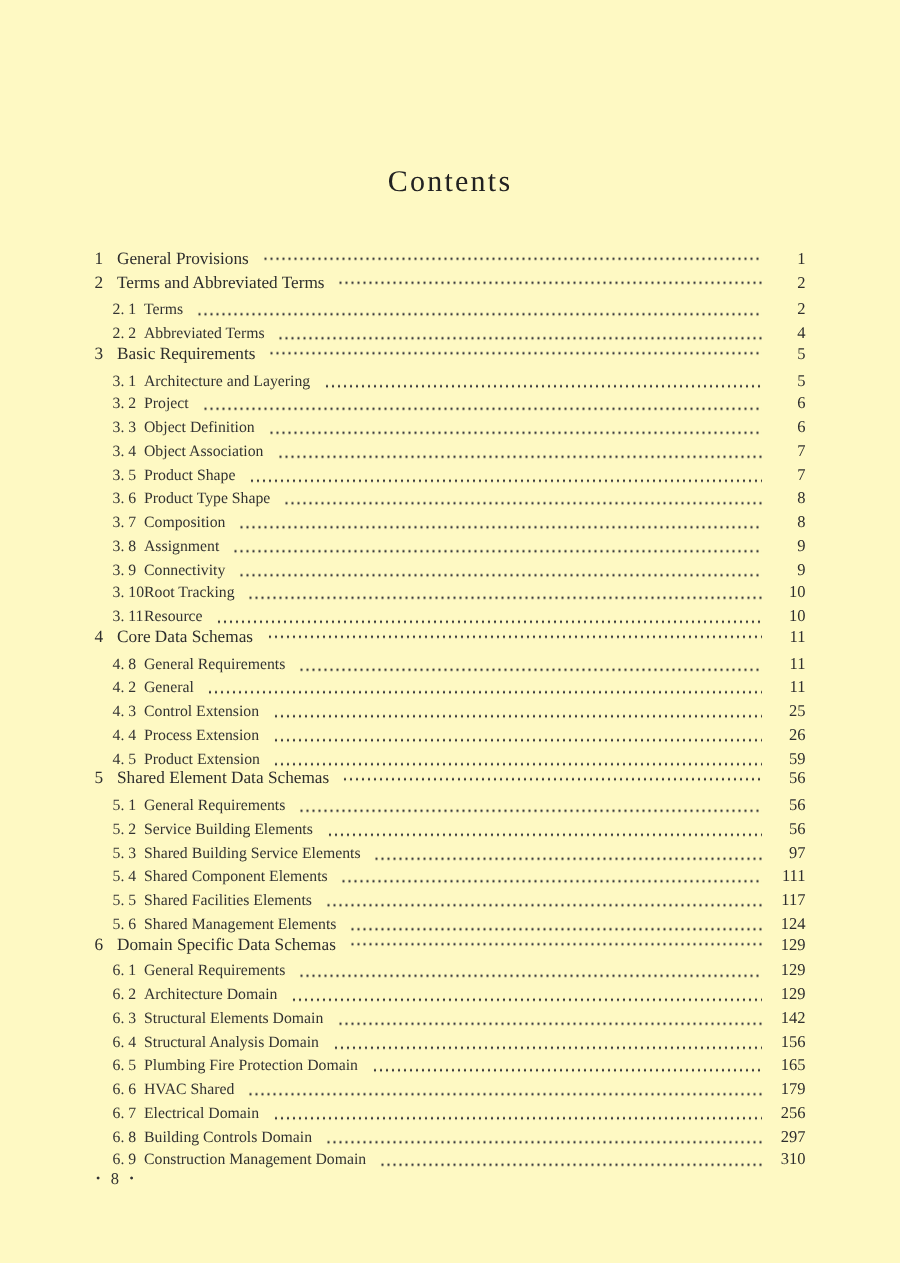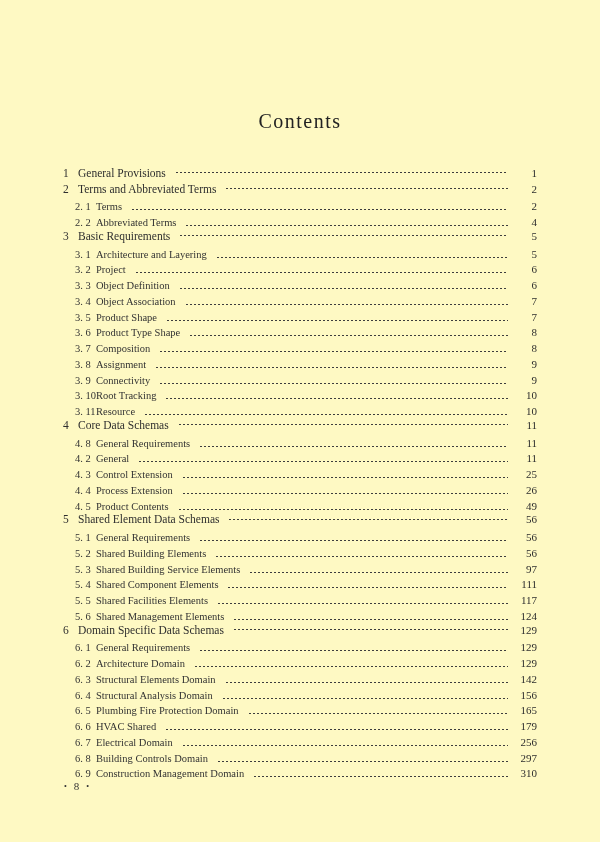--- a/index.html
+++ b/index.html
@@ -205,39 +205,39 @@
         <span class="page-num">25</span>
       </div>
       <div class="row lvl2">
         <span class="num">4. 4</span>
         <span class="label">Process Extension</span>
         <span class="leader"></span>
         <span class="page-num">26</span>
       </div>
       <div class="row lvl2">
         <span class="num">4. 5</span>
-        <span class="label">Product Contents</span>
-        <span class="leader"></span>
-        <span class="page-num">49</span>
+        <span class="label">Product Extension</span>
+        <span class="leader"></span>
+        <span class="page-num">59</span>
       </div>
       <div class="row lvl1">
         <span class="num">5</span>
         <span class="label">Shared Element Data Schemas</span>
         <span class="leader"></span>
         <span class="page-num">56</span>
       </div>
       <div class="row lvl2">
         <span class="num">5. 1</span>
         <span class="label">General Requirements</span>
         <span class="leader"></span>
         <span class="page-num">56</span>
       </div>
       <div class="row lvl2">
         <span class="num">5. 2</span>
-        <span class="label">Shared Building Elements</span>
+        <span class="label">Service Building Elements</span>
         <span class="leader"></span>
         <span class="page-num">56</span>
       </div>
       <div class="row lvl2">
         <span class="num">5. 3</span>
         <span class="label">Shared Building Service Elements</span>
         <span class="leader"></span>
         <span class="page-num">97</span>
       </div>
       <div class="row lvl2">

